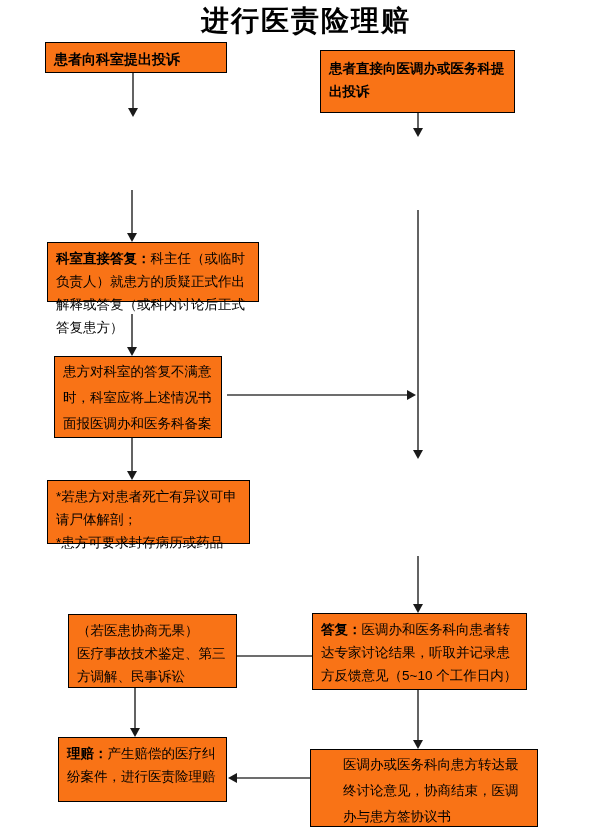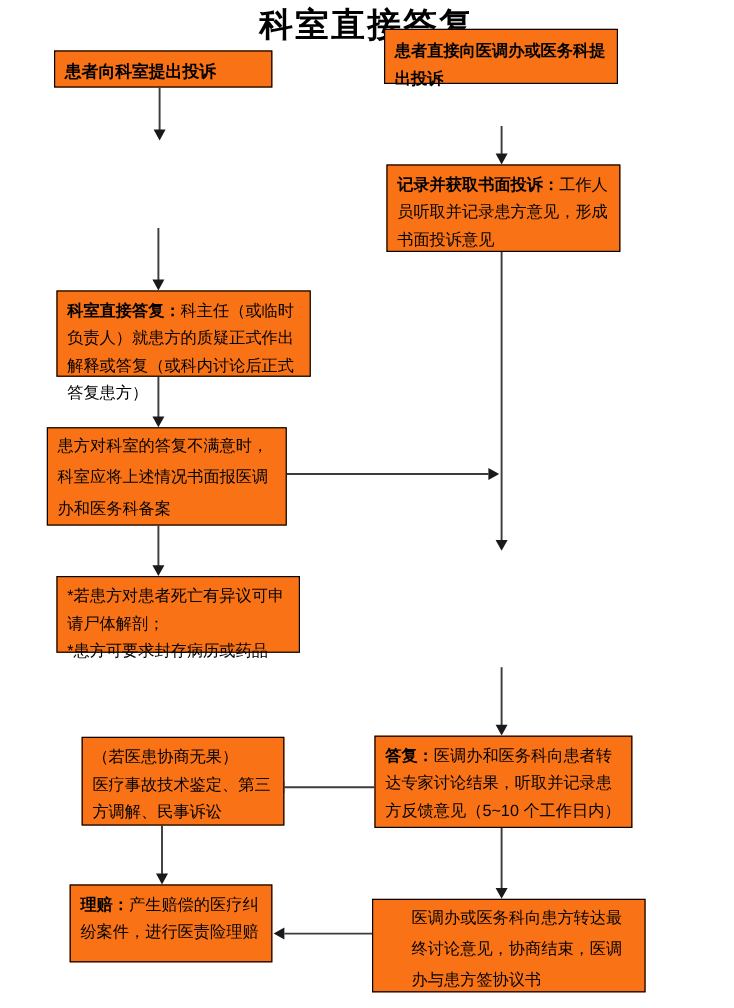--- a/index.html
+++ b/index.html
@@ -66,21 +66,21 @@
   .box.single {
     padding-top: 5px;
     font-size: 14px;
   }
 </style>
 </head>
 <body>
 
 <div class="canvas">
 
-  <h1 class="title">科室直接答复</h1>
+  <h1 class="title">进行医责险理赔</h1>
 
   <svg class="connectors" viewBox="0 0 612 840" xmlns="http://www.w3.org/2000/svg">
     <g>
       <line x1="133" y1="73" x2="133" y2="110"></line>
         <polygon points="128,108 138,108 133,117"></polygon>
     </g>
     <g>
       <line x1="132" y1="190" x2="132" y2="234"></line>
         <polygon points="127,233 137,233 132,242"></polygon>
     </g>
@@ -124,49 +124,46 @@
       <line x1="310" y1="778" x2="237" y2="778"></line>
         <polygon points="237,773 237,783 228,778"></polygon>
     </g>
   </svg>
 
   <div class="box single" style="left:45px; top:42px; width:182px; height:31px;">
     <span class="lead">患者向科室提出投诉</span><span class="body"></span>
   </div>
 
 
-  <div class="box" style="left:47px; top:242px; width:212px; height:72px;">
+  <div class="box" style="left:47px; top:242px; width:212px; height:60px;">
     <span class="lead">科室直接答复：</span><span class="body">科主任（或临时负责人）就患方的质疑正式作出解释或答复（或科内讨论后正式答复患方）</span>
   </div>
 
-  <div class="box loose" style="left:39px; top:356px; width:200px; height:82px;">
+  <div class="box loose" style="left:54px; top:356px; width:168px; height:82px;">
     <span class="lead"></span><span class="body">患方对科室的答复不满意时，科室应将上述情况书面报医调办和医务科备案</span>
   </div>
 
   <div class="box" style="left:47px; top:480px; width:203px; height:64px;">
     <span class="lead"></span><span class="body">*若患方对患者死亡有异议可申请尸体解剖；
 *患方可要求封存病历或药品</span>
   </div>
 
   <div class="box" style="left:68px; top:614px; width:169px; height:74px;">
     <span class="lead"></span><span class="body">（若医患协商无果）
 医疗事故技术鉴定、第三方调解、民事诉讼</span>
   </div>
 
   <div class="box" style="left:58px; top:737px; width:169px; height:65px;">
     <span class="lead">理赔：</span><span class="body">产生赔偿的医疗纠纷案件，进行医责险理赔</span>
   </div>
 
-  <div class="box" style="left:320px; top:24px; width:195px; height:46px; padding-top:6px;">
+  <div class="box" style="left:320px; top:50px; width:195px; height:63px; padding-top:6px;">
     <span class="lead">患者直接向医调办或医务科提出投诉</span><span class="body"></span>
   </div>
 
-  <div class="box" style="left:322px; top:137px; width:195px; height:73px;">
-    <span class="lead">记录并获取书面投诉：</span><span class="body">工作人员听取并记录患方意见，形成书面投诉意见</span>
-  </div>
 
 
   <div class="box" style="left:312px; top:613px; width:215px; height:77px;">
     <span class="lead">答复：</span><span class="body">医调办和医务科向患者转达专家讨论结果，听取并记录患方反馈意见（5~10 个工作日内）</span>
   </div>
 
   <div class="box loose" style="left:310px; top:749px; width:228px; height:78px;padding-left:32px;">
     <span class="lead"></span><span class="body">医调办或医务科向患方转达最终讨论意见，协商结束，医调办与患方签协议书</span>
   </div>
 

